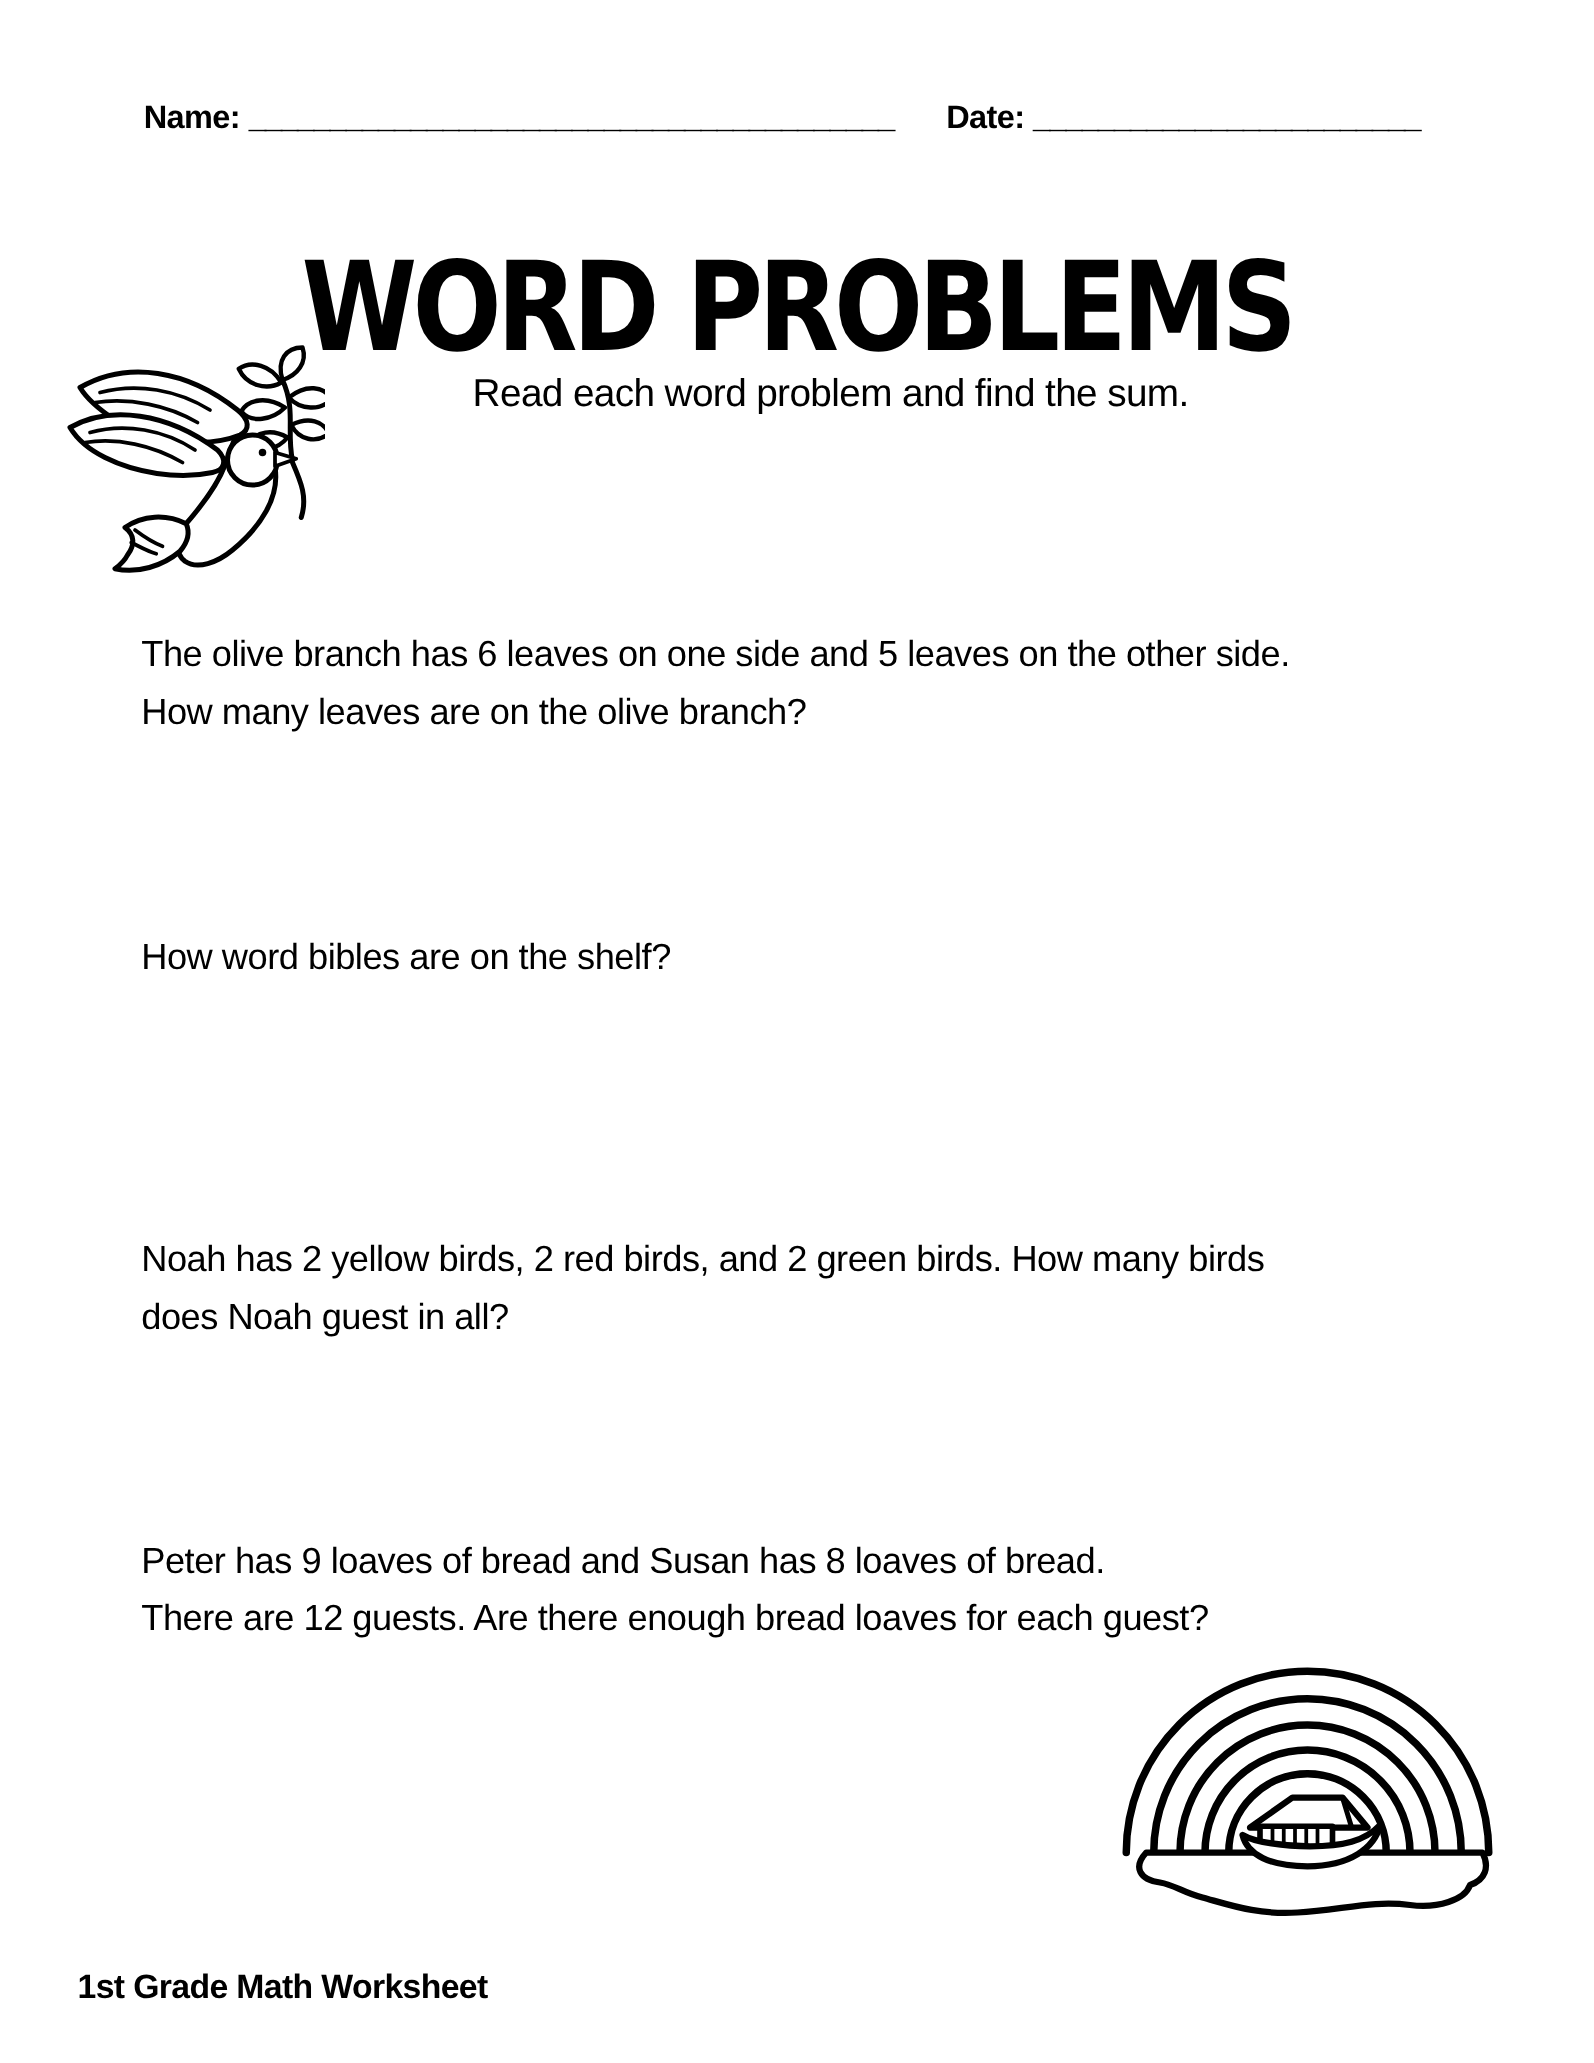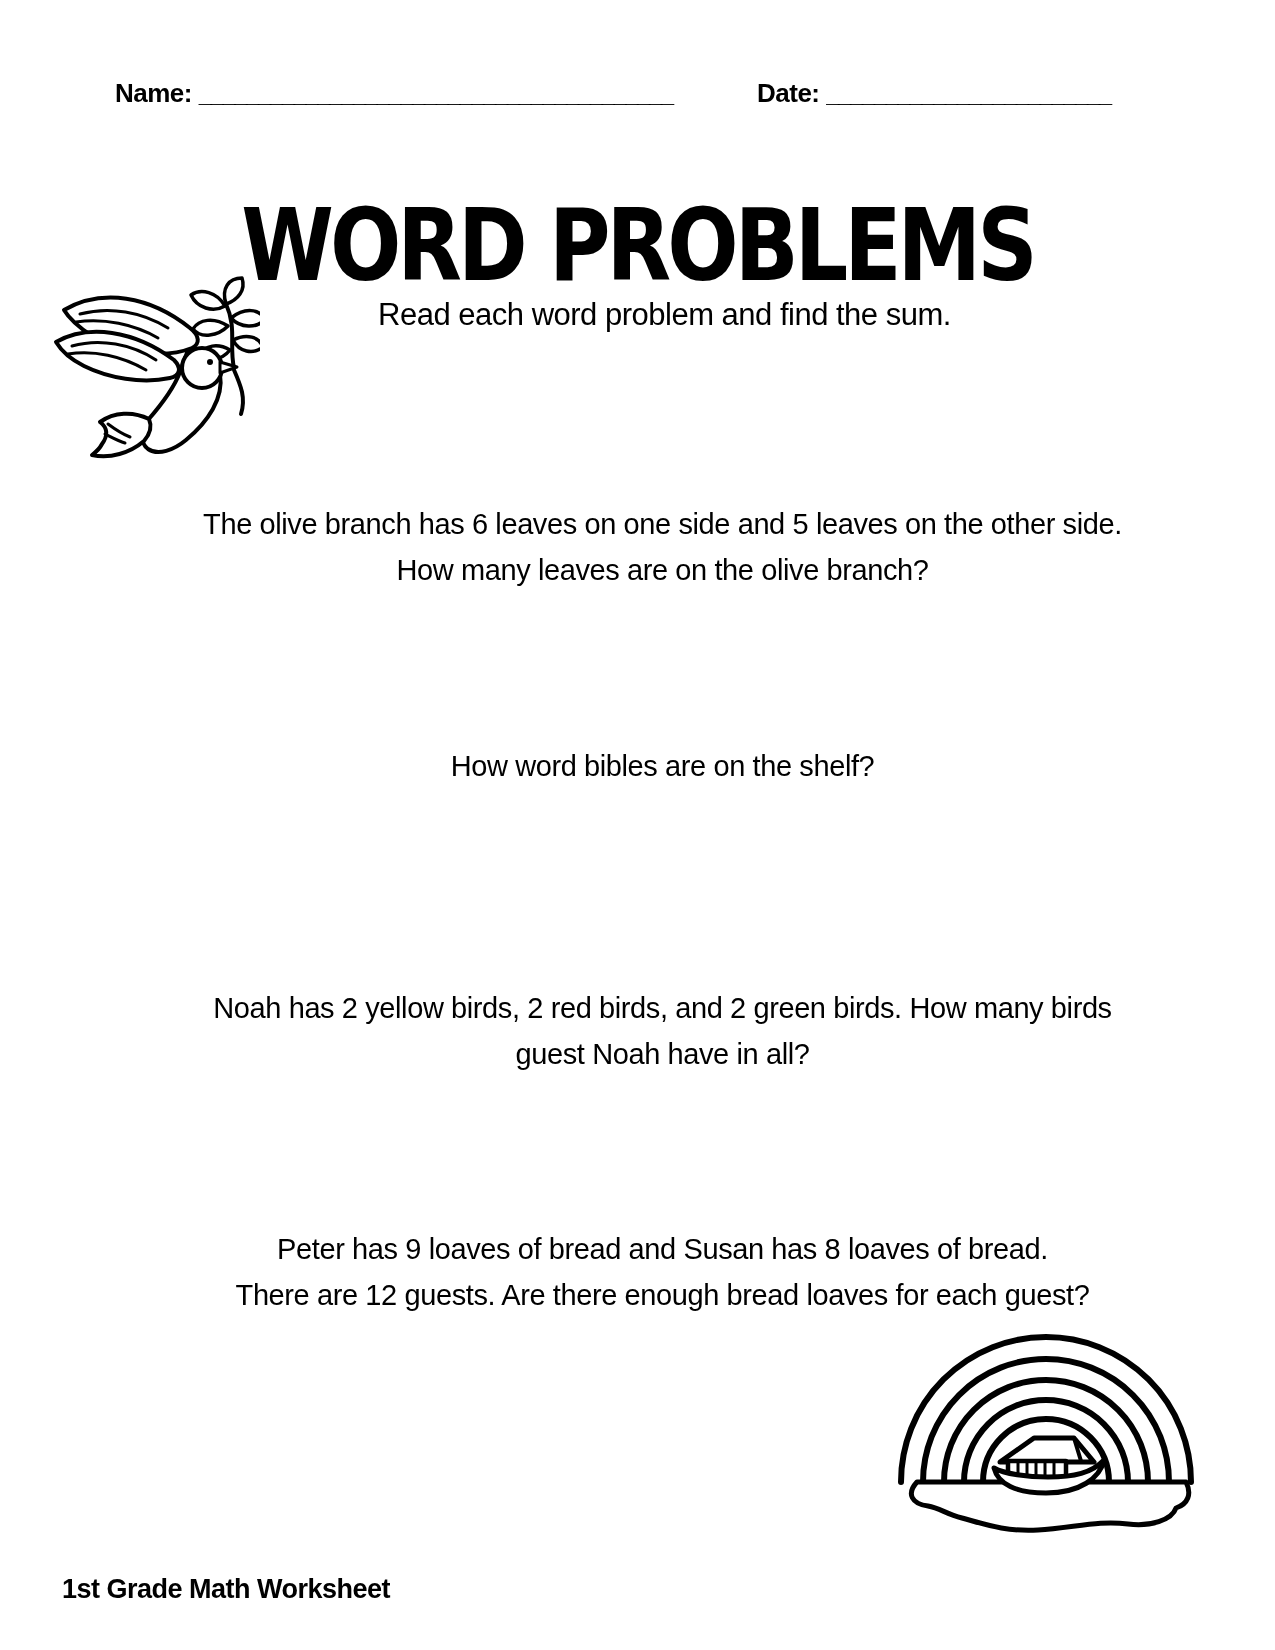--- a/index.html
+++ b/index.html
@@ -4,40 +4,40 @@
 <style>
   html,body{margin:0;padding:0;}
   body{
     width:1275px;height:1650px;background:#ffffff;color:#000;
     font-family:"Liberation Sans",sans-serif;position:relative;overflow:hidden;
   }
   
   .hdr-field{position:absolute;top:78px;font-weight:bold;font-size:26px;letter-spacing:-0.5px;white-space:nowrap;}
   #name-field{left:115px;}
   #date-field{left:757px;}
-  .hdr-line{font-weight:bold;font-size:24px;letter-spacing:-1.5px;}
+  .hdr-line{font-weight:bold;font-size:24px;letter-spacing:-1.5px;font-family:Liberation Mono, monospace;}
   
   .title{
     position:absolute;top:188px;left:0;width:1275px;text-align:center;
     font-family:"DejaVu Sans",sans-serif;font-weight:bold;font-size:84px;
     letter-spacing:-4px;transform:scaleY(1.18);transform-origin:top center;
     white-space:nowrap;
   }
   .subtitle{
     position:absolute;top:297px;left:42px;width:1245px;text-align:center;
     font-size:31px;letter-spacing:-0.5px;
   }
   
   .dove-wrap{position:absolute;left:50px;top:276px;width:210px;height:188px;}
   .ark-wrap{position:absolute;left:888px;top:1332px;width:312px;height:218px;}
   svg{display:block;}
   
   .problem{
-    position:absolute;left:125px;width:1075px;
-    font-size:29px;line-height:46px;letter-spacing:-0.4px;text-align:center;
+    position:absolute;left:113px;width:1075px;
+    font-size:29px;line-height:46px;letter-spacing:-0.4px;
   }
   #problem-1{top:501px;}
   #problem-2{top:743px;}
   #problem-3{top:985px;}
   #problem-4{top:1226px;}
   
   .footer-left{position:absolute;left:62px;top:1574px;font-size:27px;font-weight:bold;letter-spacing:-0.5px;text-align:right;}
   .footer-right{position:absolute;right:51px;top:1644px;font-size:36px;font-weight:bold;letter-spacing:-0.5px;}
 </style>
 </head>
@@ -93,21 +93,21 @@
     <div>The olive branch has 6 leaves on one side and 5 leaves on the other side.</div>
     <div>How many leaves are on the olive branch?</div>
   </div>
 
   <div class="problem" id="problem-2">
     <div>How word bibles are on the shelf?</div>
   </div>
 
   <div class="problem" id="problem-3">
     <div>Noah has 2 yellow birds, 2 red birds, and 2 green birds. How many birds</div>
-    <div>guest Noah have in all?</div>
+    <div>does Noah guest in all?</div>
   </div>
 
   <div class="problem" id="problem-4">
     <div>Peter has 9 loaves of bread and Susan has 8 loaves of bread.</div>
     <div>There are 12 guests. Are there enough bread loaves for each guest?</div>
   </div>
 
   <div class="ark-wrap">
     <svg width="312" height="218" viewBox="0 0 312 218" fill="none" stroke="#000" stroke-linecap="round" stroke-linejoin="round">
 

